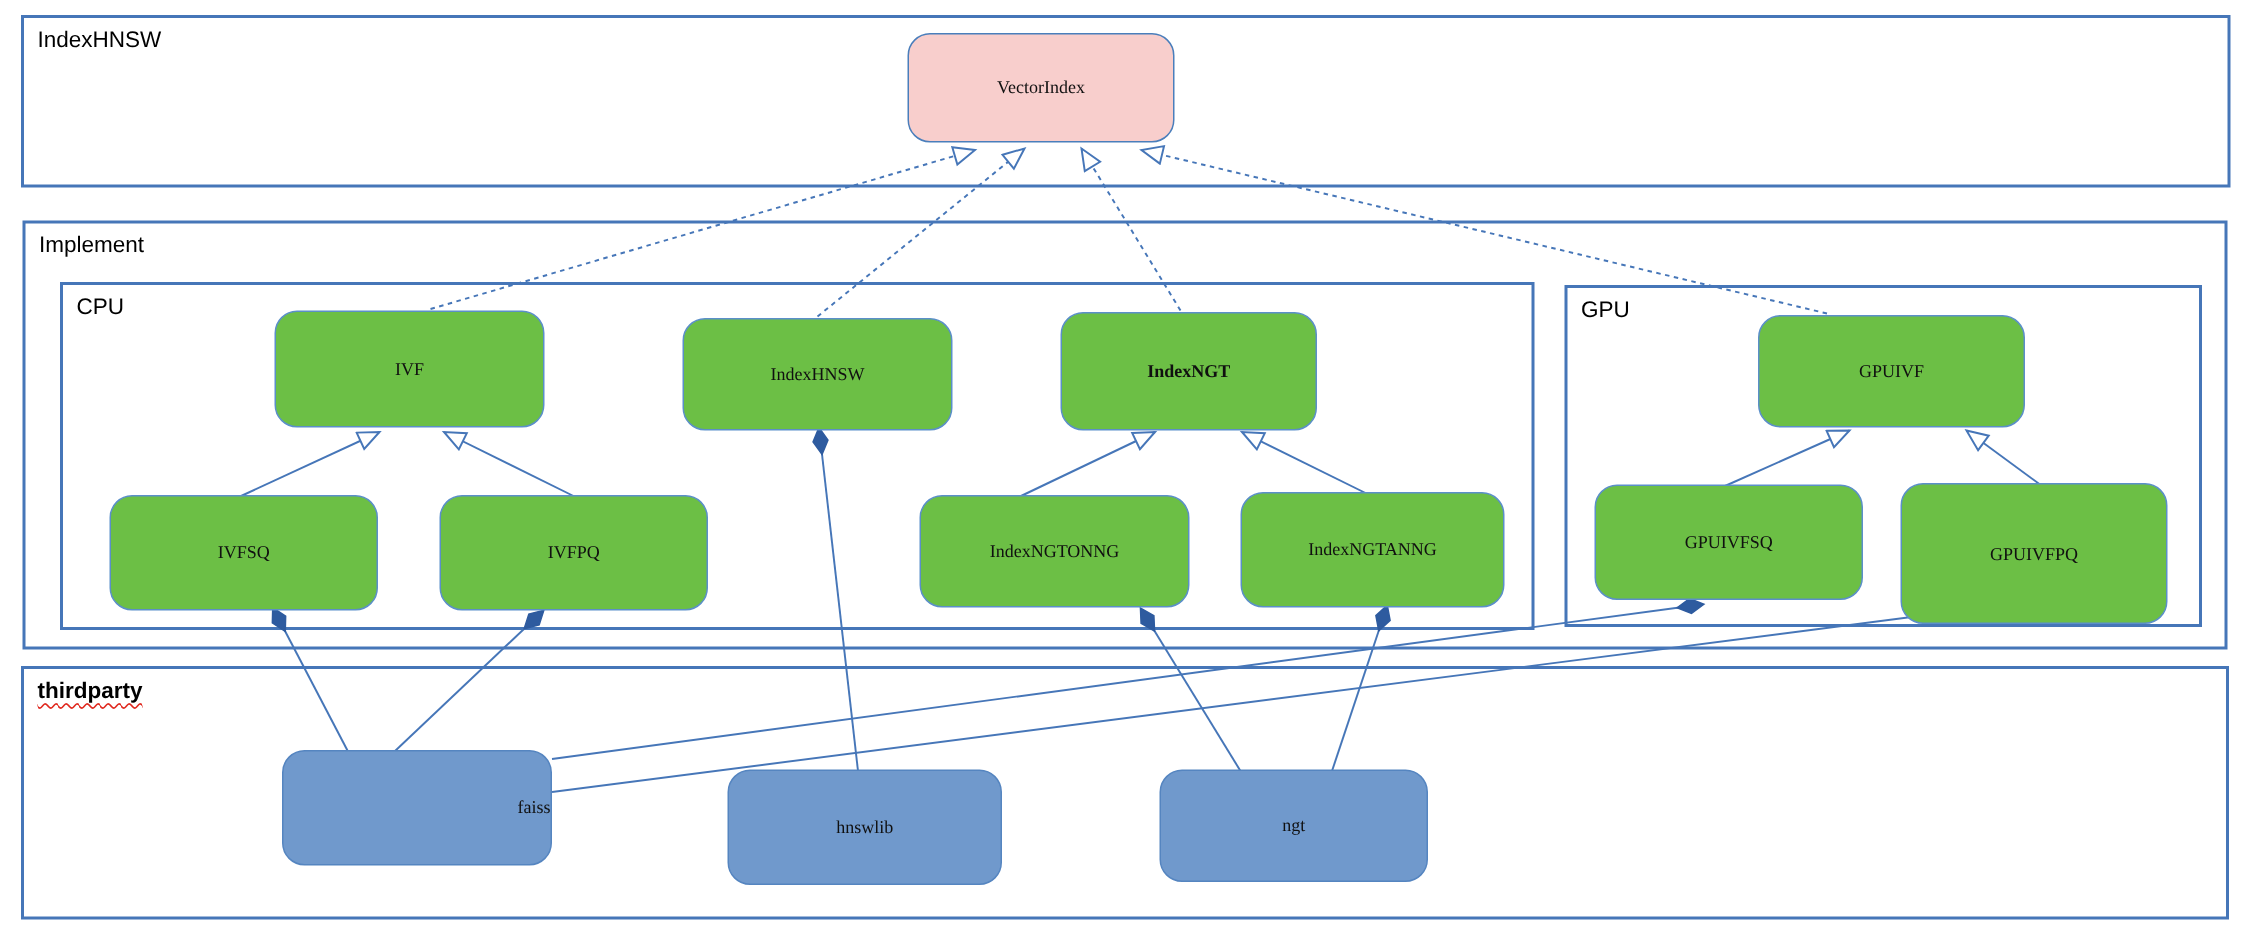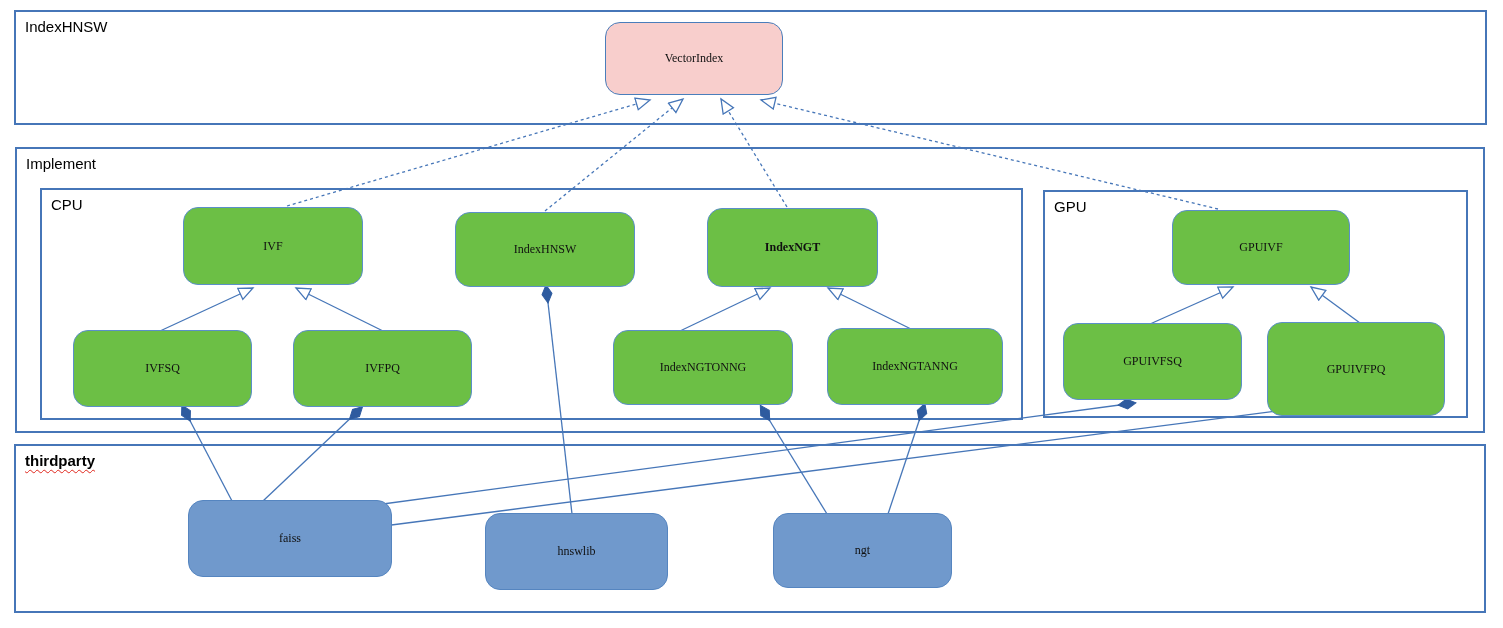--- a/index.html
+++ b/index.html
@@ -132,21 +132,21 @@
     </div>
     <div class="node green" style="left: 827px; top: 328px; width: 176px; height: 77px;">
       <span>IndexNGTANNG</span>
     </div>
     <div class="node green" style="left: 1063px; top: 323px; width: 179px; height: 77px;">
       <span>GPUIVFSQ</span>
     </div>
     <div class="node green" style="left: 1267px; top: 322px; width: 178px; height: 94px; text-align: center;">
       <span>GPUIVFPQ</span>
     </div>
-    <div class="node blue" style="left: 188px; top: 500px; width: 204px; height: 77px;">
+    <div class="node blue" style="left: 188px; top: 500px; width: 180px; height: 77px; justify-content: flex-end;">
       <span>faiss</span>
     </div>
     <div class="node blue" style="left: 485px; top: 513px; width: 183px; height: 77px;">
       <span>hnswlib</span>
     </div>
     <div class="node blue" style="left: 773px; top: 513px; width: 179px; height: 75px;">
       <span>ngt</span>
     </div>
   </div>
 

